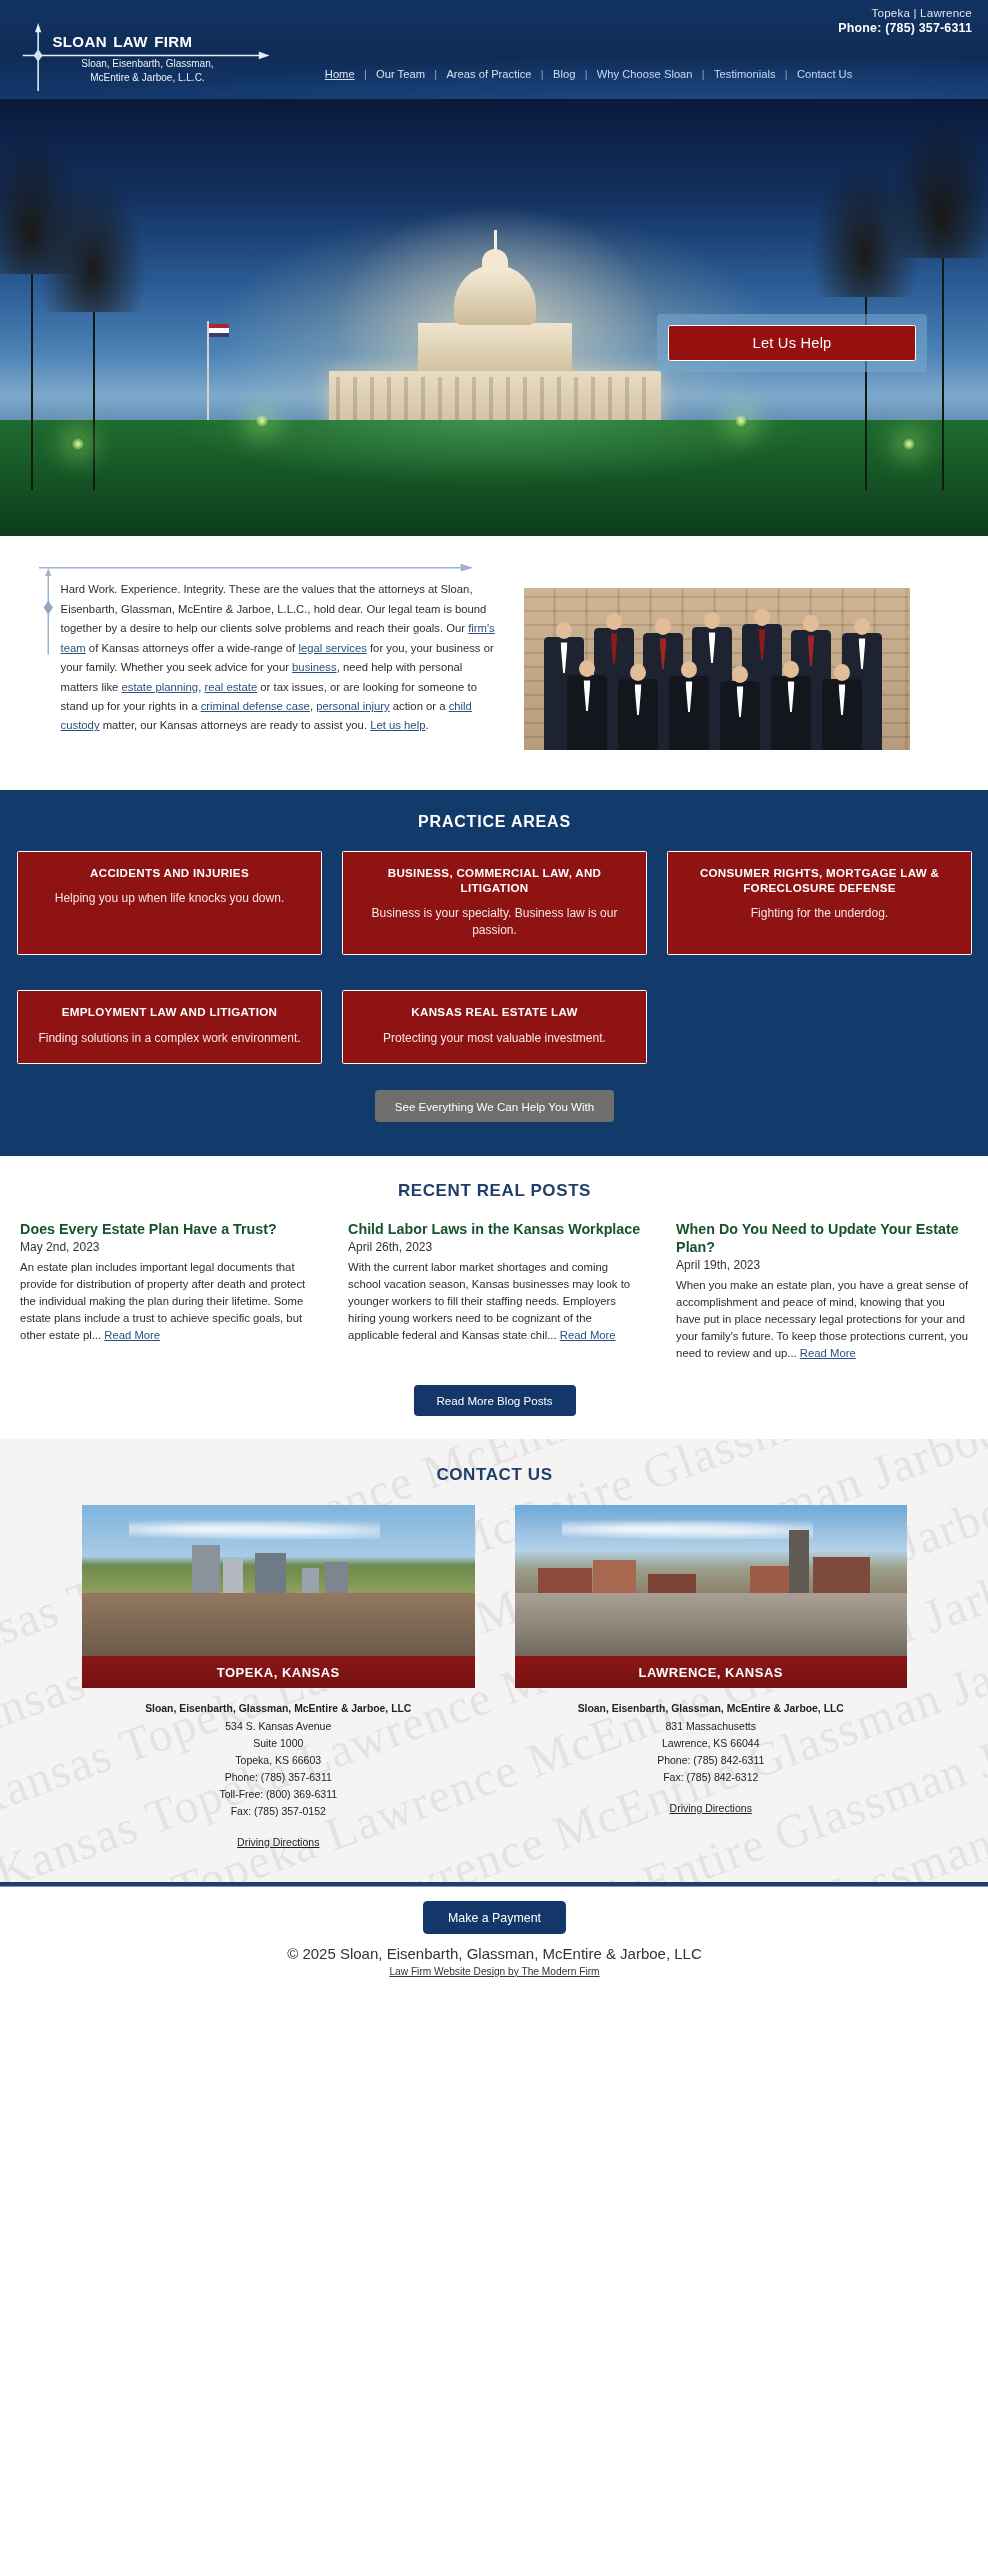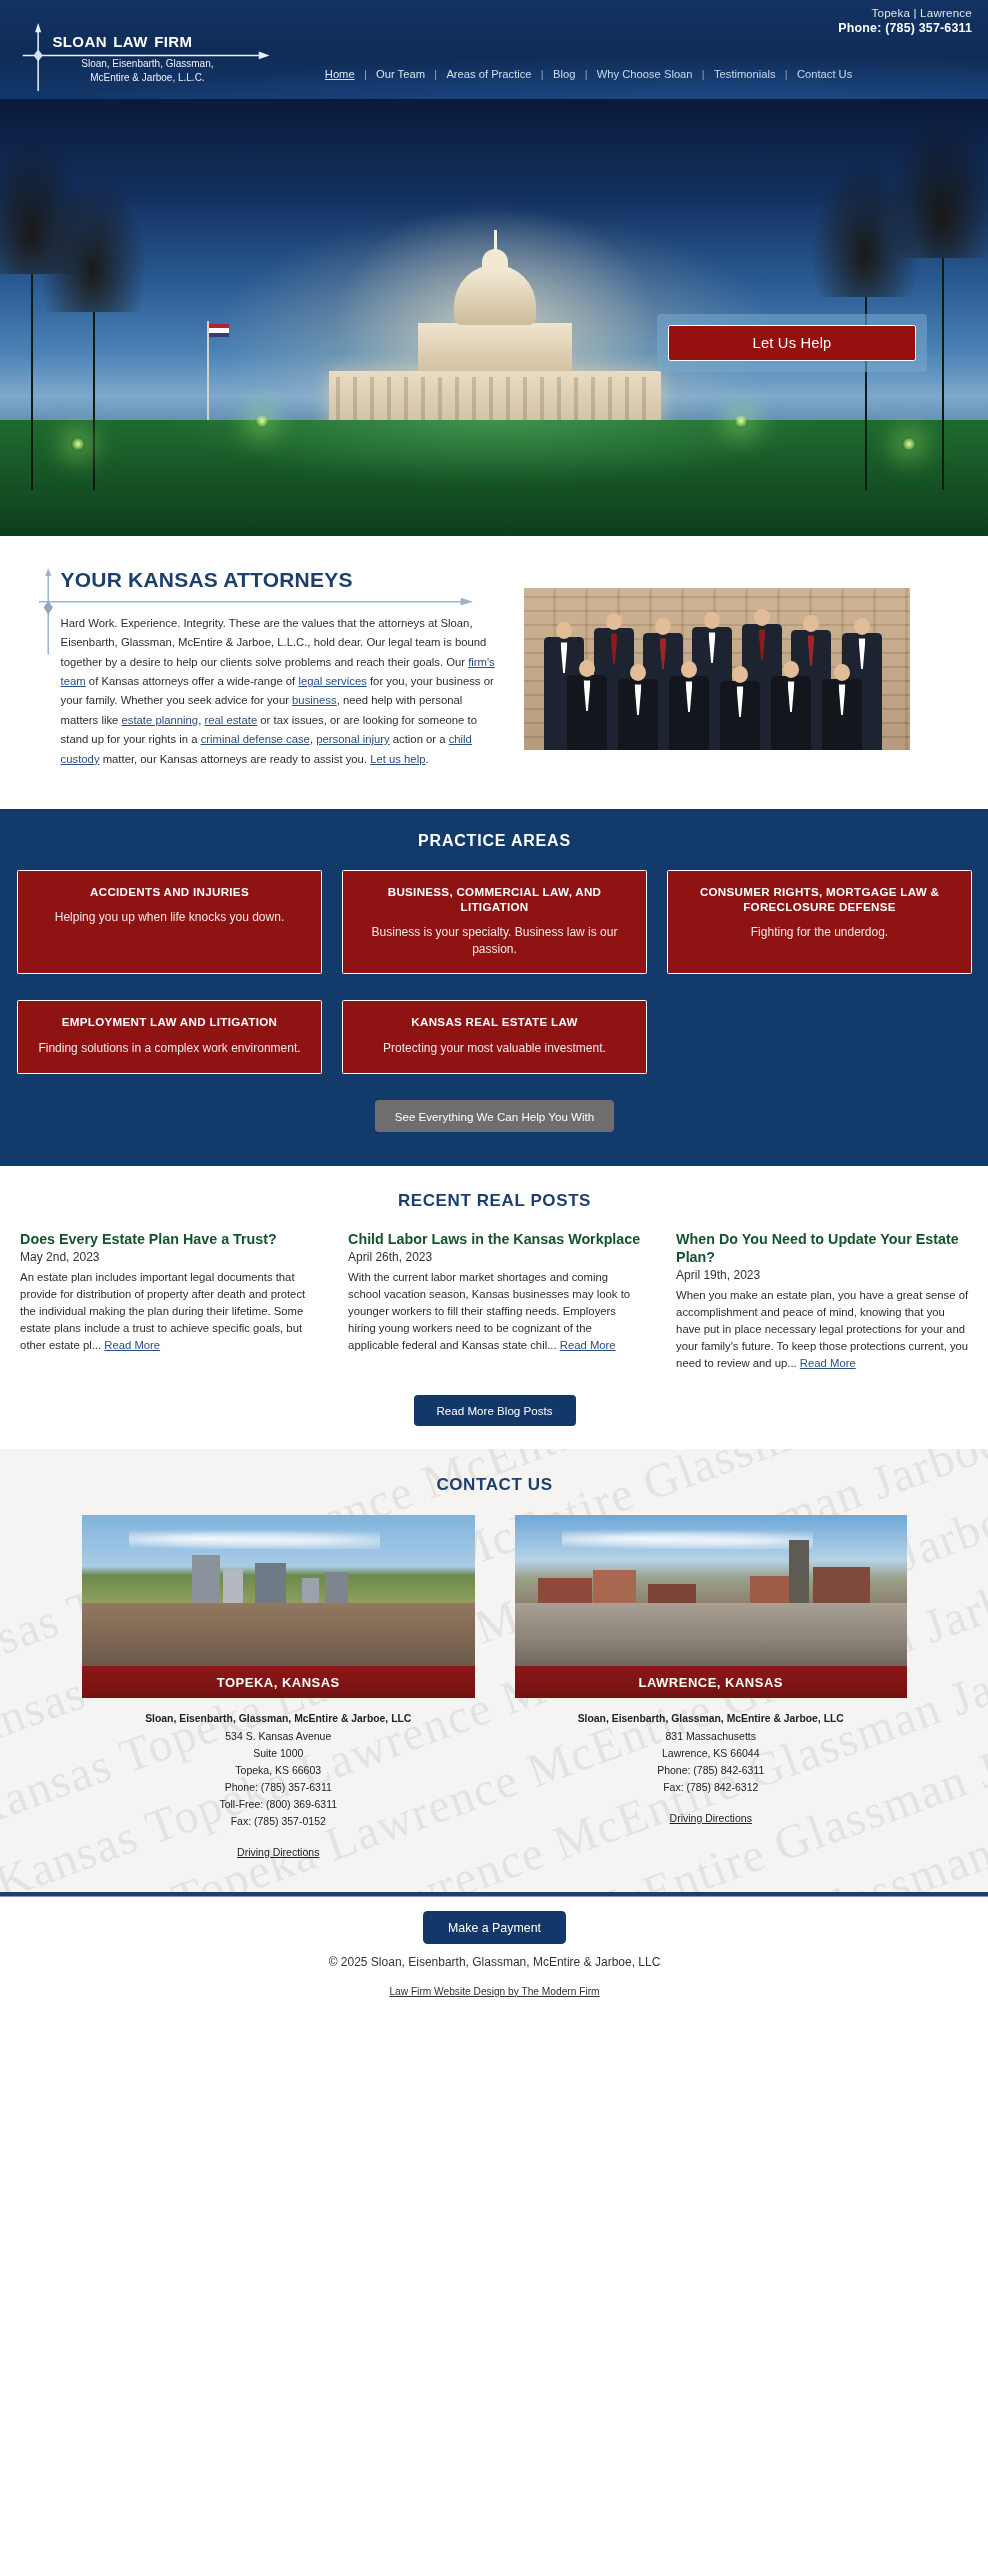--- a/index.html
+++ b/index.html
@@ -298,21 +298,21 @@
     font-size: 16px;
     font-weight: bold;
     letter-spacing: 0.8px;
     margin-bottom: 20px;
   }
   .pa-grid {
     width: 955px;
     margin: 0 auto;
     display: grid;
     grid-template-columns: repeat(3, 1fr);
-    gap: 26px 20px;
+    gap: 35px 20px;
   }
   .pa-card {
     background: #8f1313;
     border: 0.8px solid #ffffff;
     border-radius: 1.5px;
     min-height: 74px;
     padding: 14px 12.4px 15.4px 12.4px;
     text-align: center;
     color: #ffffff;
     text-decoration: none;
@@ -510,21 +510,21 @@
   .pay-btn {
     display: inline-block;
     background: #14376a;
     color: #ffffff;
     font-size: 12.4px;
     padding: 9.3px 25px;
     border-radius: 4.6px;
     text-decoration: none;
     margin-bottom: 10.8px;
   }
-  .copyright { font-size: 12px; color: #333; margin-bottom: 17px; }
+  .copyright { font-size: 15px; color: #333; margin-bottom: 4px; }
   .footer-links { font-size: 10.2px; color: #333; margin-bottom: 3.9px; }
   .footer-links a { color: #333; text-decoration: underline; }
   .footer-credit { font-size: 10.2px; }
   .footer-credit a { color: #333; text-decoration: underline; }
 </style>
 </head>
 <body>
 
 <div class="header">
 
@@ -595,21 +595,20 @@
 </div>
 
 <section class="intro">
   <div class="intro-inner">
     <div class="intro-left">
       <svg class="arrow-deco" width="18.5" height="93" viewBox="0 0 24 120">
         <line x1="12" y1="6" x2="12" y2="112" stroke="#9fb2cc" stroke-width="2"></line>
         <polygon points="12,0 8,10 16,10" fill="#9fb2cc"></polygon>
         <polygon points="12,42 18,51 12,60 6,51" fill="#8fa6c4"></polygon>
       </svg>
-      <h2 class="sec-title">YOUR KANSAS ATTORNEYS</h2>
       <svg width="434" height="9.3" viewBox="0 0 562 12" style="display:block;margin:-4.6px 0 7.7px -21.6px">
         <line x1="0" y1="6" x2="548" y2="6" stroke="#9fb2cc" stroke-width="2"></line>
         <polygon points="562,6 546,1 546,11" fill="#9fb2cc"></polygon>
       </svg>
       <p class="intro-text" id="intro-par">Hard Work. Experience. Integrity. These are the values that the attorneys at Sloan, Eisenbarth, Glassman, McEntire &amp; Jarboe, L.L.C., hold dear. Our legal team is bound together by a desire to help our clients solve problems and reach their goals. Our <a href="#">firm's team</a> of Kansas attorneys offer a wide-range of <a href="#">legal services</a> for you, your business or your family. Whether you seek advice for your <a href="#">business</a>, need help with personal matters like <a href="#">estate planning</a>, <a href="#">real estate</a> or tax issues, or are looking for someone to stand up for your rights in a <a href="#">criminal defense case</a>, <a href="#">personal injury</a> action or a <a href="#">child custody</a> matter, our Kansas attorneys are ready to assist you. <a href="#">Let us help</a>.</p>
     </div>
     <div class="team-photo">
       <div class="wallbg"></div>
       <div class="person" style="left:20px;  top:49px;  height:113px;"></div>
       <div class="person tie" style="left:70px;  top:40px;  height:122px;"></div>

